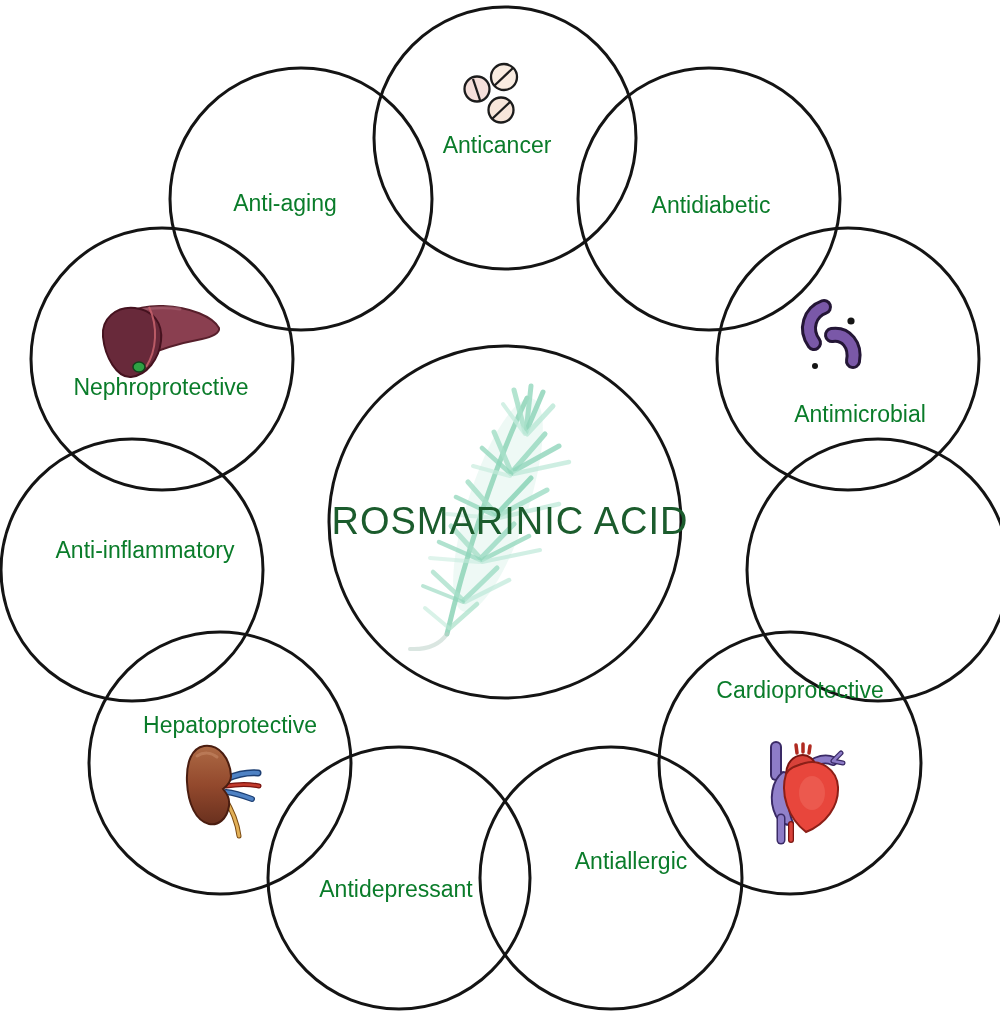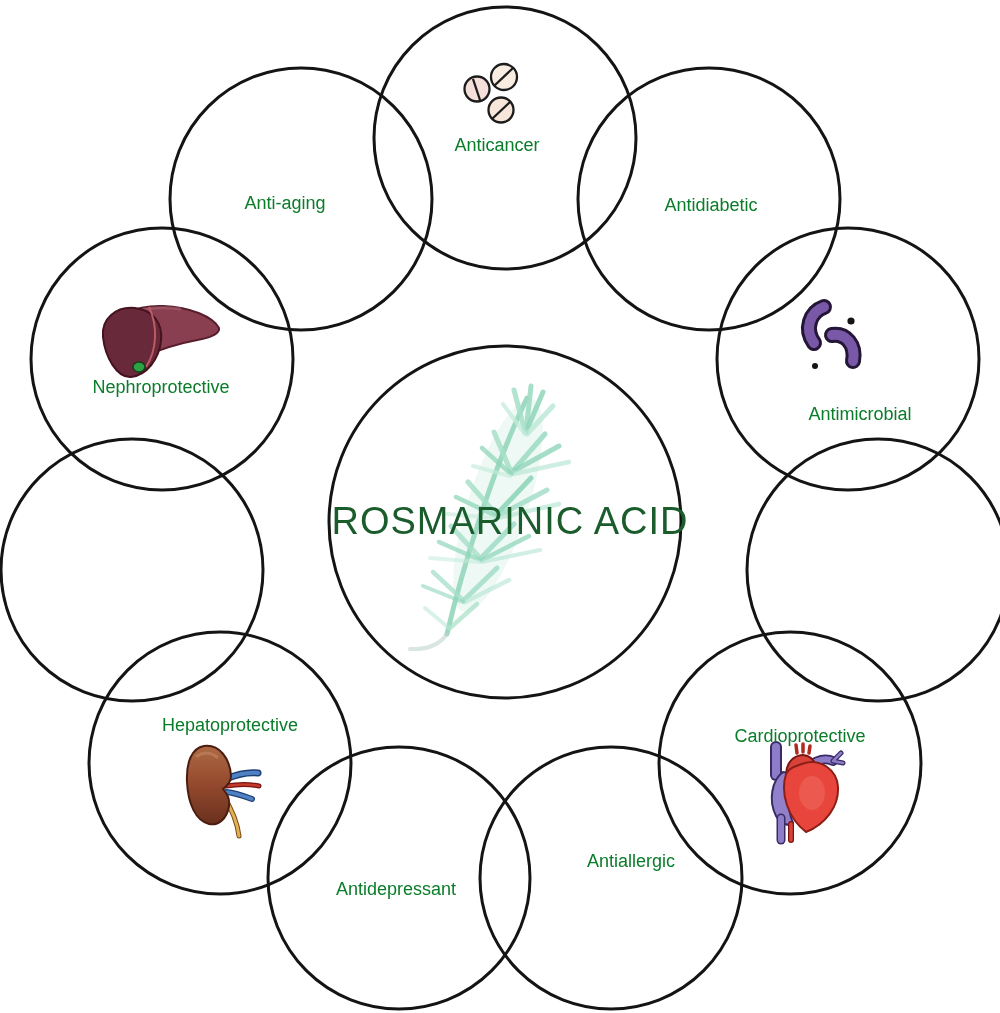--- a/index.html
+++ b/index.html
@@ -4,21 +4,21 @@
 <style>
   html,body{margin:0;padding:0;background:#ffffff;}
   .stage{
     position:relative;width:1000px;height:1013px;background:#ffffff;
     font-family:"Liberation Sans","DejaVu Sans",sans-serif;overflow:hidden;
   }
   .stage svg{position:absolute;left:0;top:0;}
   circle.ring{fill:none;stroke:var(--circle-stroke,#141414);stroke-width:3;}
   .label{
     position:absolute;transform:translate(-50%,-50%);
-    font-size:18px;line-height:1.1;color:var(--label-green,#0a7c2a);
+    font-size:23px;line-height:1.1;color:var(--label-green,#0a7c2a);
     white-space:nowrap;
   }
   .title{
     font-size:38px;letter-spacing:1px;color:var(--title-green,#1b5c2d);
   }
 </style>
 </head>
 <body>
 
 <div class="stage">
@@ -142,22 +142,23 @@
       <path d="M791,779 C787,757 812,753 812,771" fill="none" stroke="#7a1510" stroke-width="11"></path>
       <path d="M791,779 C787,757 812,753 812,771" fill="none" stroke="#d8423a" stroke-width="7"></path>
       <path d="M786,774 C780,794 788,818 806,832 C826,824 839,806 838,787 C837,769 820,759 805,763 C795,766 789,768 786,774 Z" fill="#e8463c" stroke="#8c1f17" stroke-width="2"></path>
       <ellipse cx="812" cy="793" rx="13" ry="17" fill="#ef6c60" opacity="0.5" stroke="none"></ellipse>
     </g>
   </svg>
 
   <div class="label" style="left:497px;top:146px">Anticancer</div>
   <div class="label" style="left:711px;top:206px">Antidiabetic</div>
   <div class="label" style="left:860px;top:415px">Antimicrobial</div>
-  <div class="label" style="left:800px;top:737px">Cardioprotective</div>
+  <div class="label" style="left:800px;top:691px">Cardioprotective</div>
   <div class="label" style="left:631px;top:862px">Antiallergic</div>
   <div class="label" style="left:396px;top:890px">Antidepressant</div>
   <div class="label" style="left:230px;top:726px">Hepatoprotective</div>
+  <div class="label" style="left:145px;top:551px">Anti-inflammatory</div>
   <div class="label" style="left:161px;top:388px">Nephroprotective</div>
   <div class="label" style="left:285px;top:204px">Anti-aging</div>
 
   <div class="label title" style="left:510px;top:522px">ROSMARINIC ACID</div>
 
 </div>
 
 </body></html>

